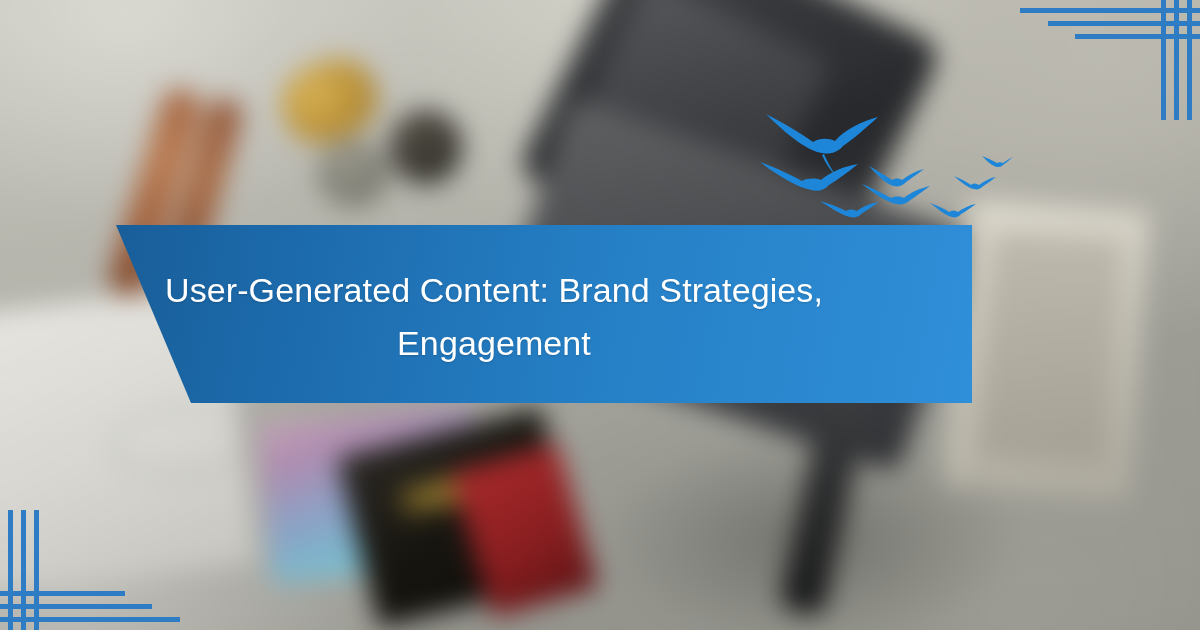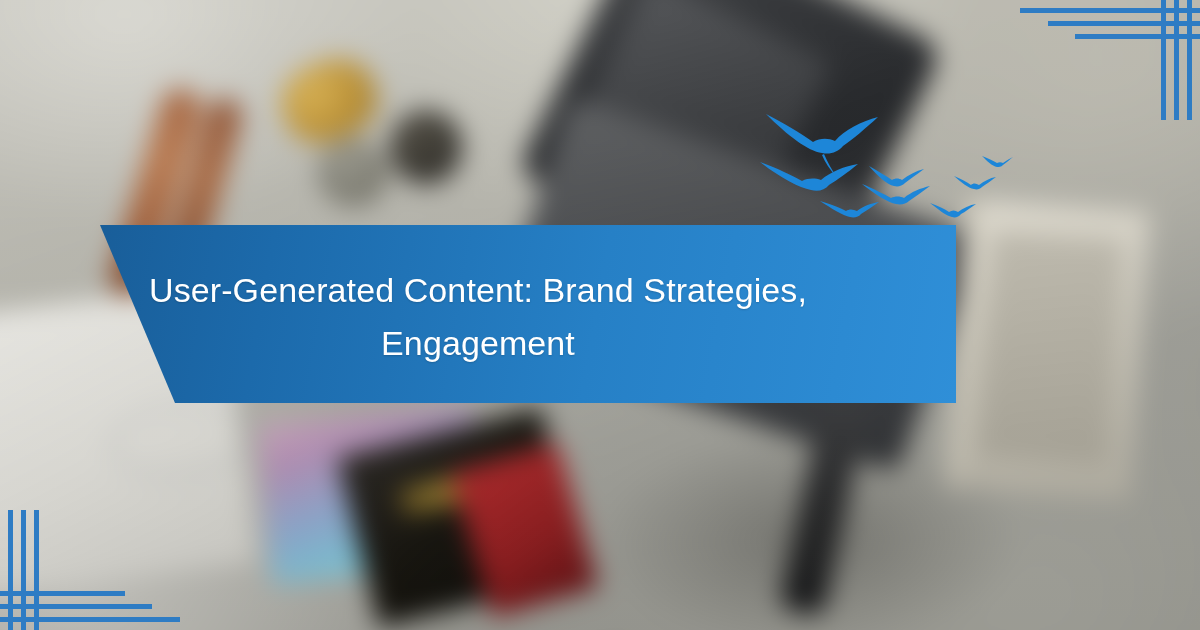--- a/index.html
+++ b/index.html
@@ -132,21 +132,21 @@
   .corner .hline, .corner .vline { position:absolute; background:#2e7cc4; }
   .corner-tr { top:0; right:0; }
   .corner-bl { bottom:0; left:0; }
 
   
   #bird-flock { position:absolute; left:758px; top:108px; width:255px; height:120px; }
   #bird-flock svg { display:block; width:100%; height:100%; overflow:visible; }
 
   
   #title-banner {
-    position:absolute; left:0; top:218px; width:956px; height:192px;
+    position:absolute; left:16px; top:218px; width:956px; height:192px;
     background:linear-gradient(100deg,#17578f 0%, #1c6aab 28%, #2680c6 62%, #2f8fd8 100%);
     clip-path:polygon(100px 7px, 1028px 7px, 1100px 185px, 175px 185px);
     display:flex; align-items:center; justify-content:center;
   }
   #title-text {
     width:760px; text-align:center; color:#ffffff;
     font-size:34px; font-weight:300; line-height:1.55;
     letter-spacing:.1px; padding-top:6px;
     text-shadow:0 1px 2px rgba(0,0,0,.16);
   }

